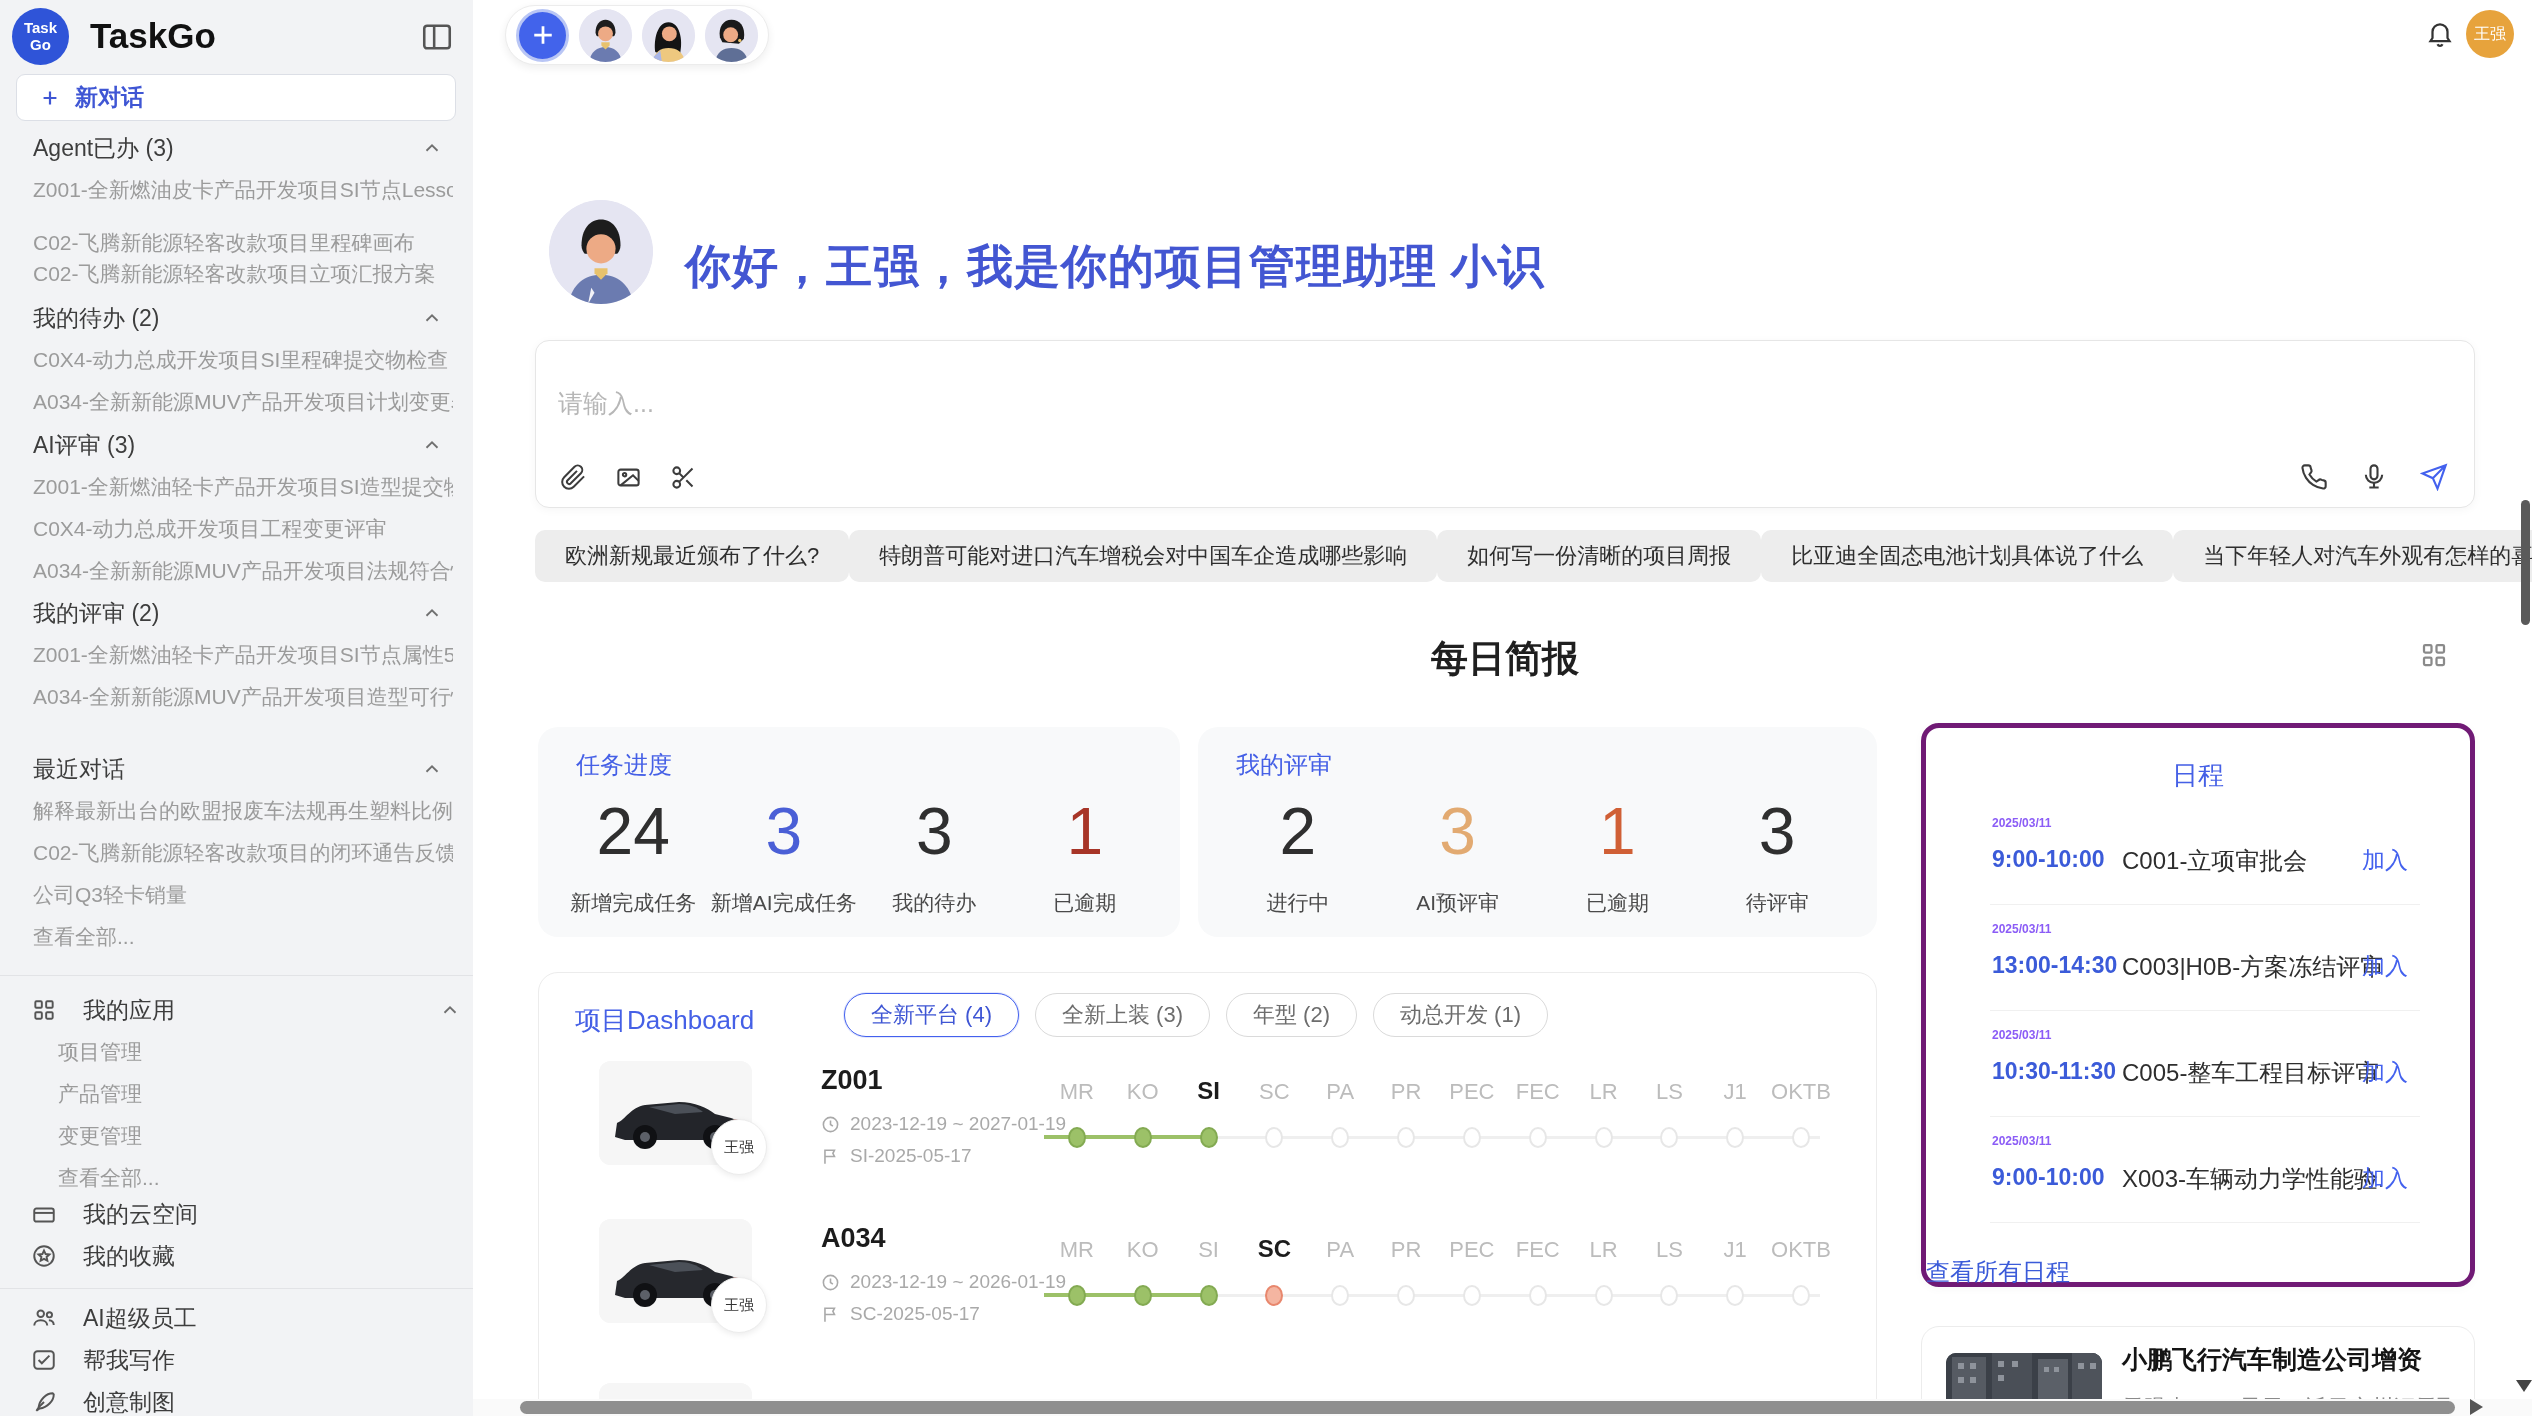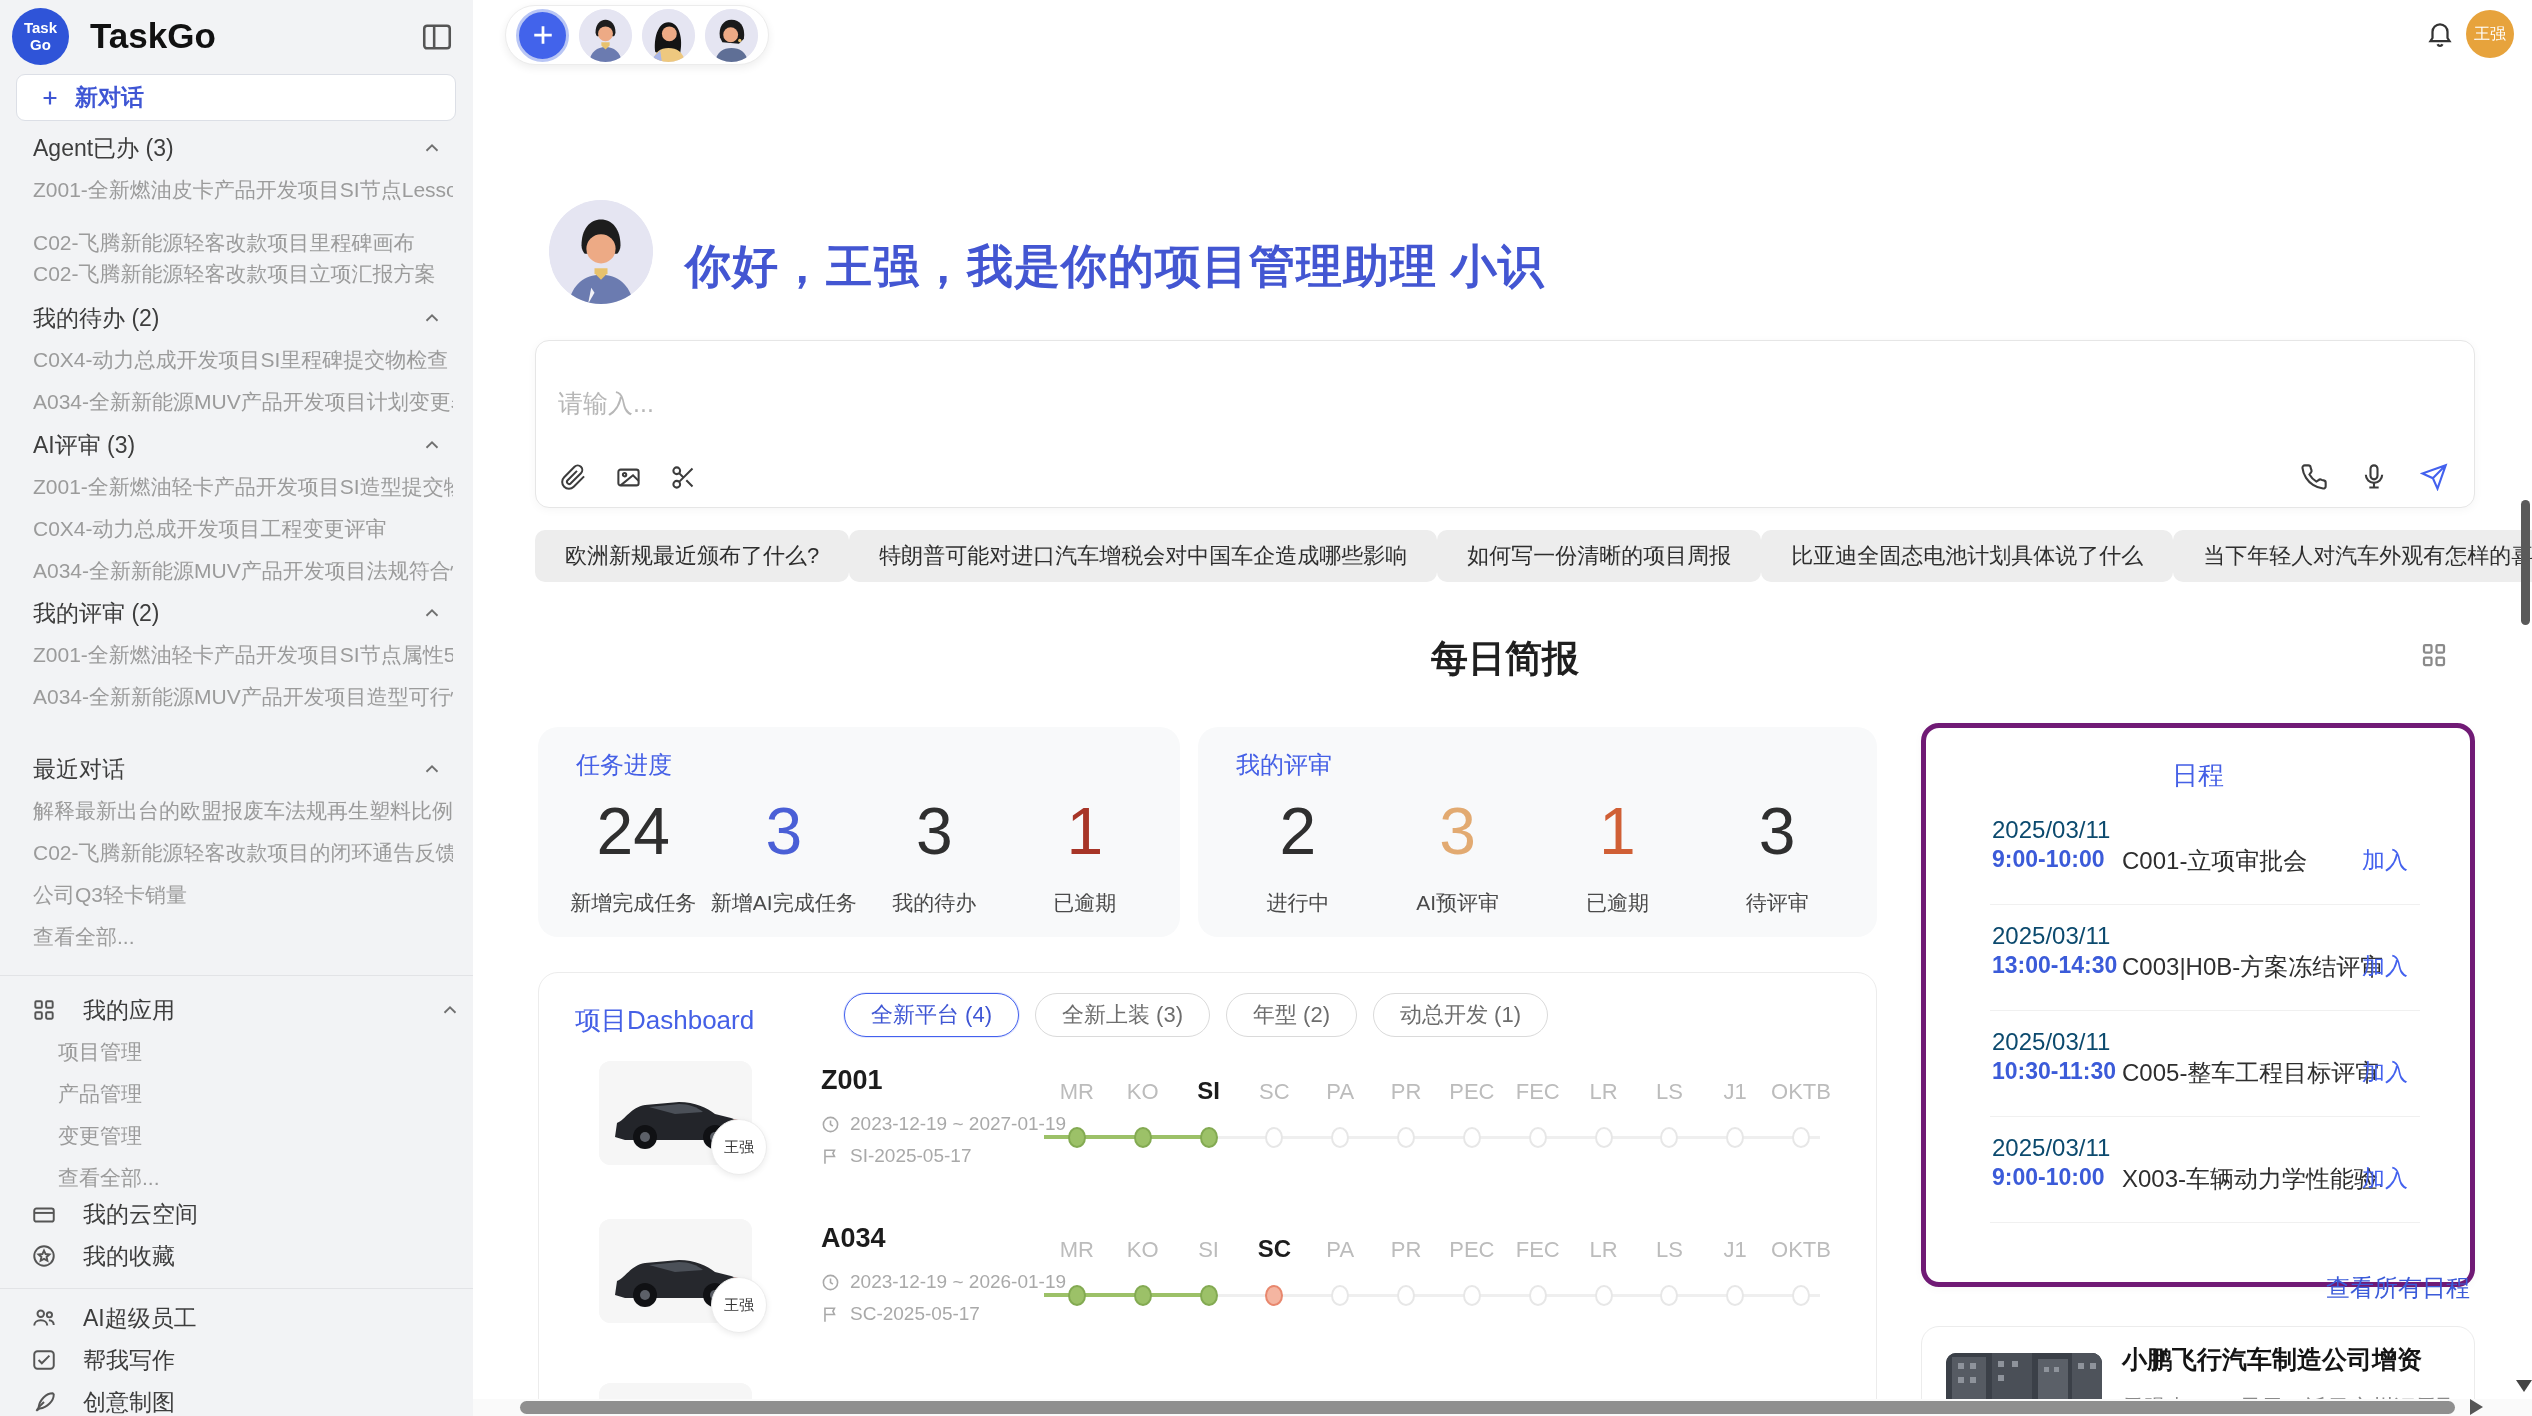--- a/index.html
+++ b/index.html
@@ -113,28 +113,28 @@
   .ms-label { position:absolute; left:0; right:0; top:26px; font-size:22px; color:#bcbcbc; }
   .ms-cell.current .ms-label { color:#1c1c1c; font-weight:bold; font-size:24px; top:24px;}
   .ms-dot { position:absolute; left:50%; top:74px; transform:translateX(-50%); width:18px; height:21px;
             border-radius:50%; background:#fff; border:2px solid #e7e7e7; }
   .ms-cell.done .ms-dot { background:#9cc168; border-color:#83aa52; }
   .ms-cell.alert .ms-dot { background:#f4b5a1; border-color:#e8876d; }
 
   .sched-card { position:absolute; left:1448px; top:723px; width:554px; height:564px; background:#fff;
                 border:5px solid #701a75; border-radius:18px; box-shadow:0 2px 10px rgba(0,0,0,.03);}
   .sched-title { position:absolute; left:0; right:0; top:30px; text-align:center; font-size:26px; color:#4560e6;}
-  .sch-date { position:absolute; left:66px; font-size:24px; color:#0c4a6e; }
+  .sch-date { position:absolute; left:66px; font-size:12px; color:#8b5cf6;font-weight:bold; }
   .sch-time { position:absolute; left:66px; font-size:23px; font-weight:bold; color:#3b5bd9; }
   .sch-name { position:absolute; left:196px; font-size:24px; color:#2e2e2e; width:260px; white-space:nowrap;
               overflow:hidden; }
   .sch-join { position:absolute; right:62px; font-size:23px; color:#4361ee; cursor:pointer;}
   .sch-sep { position:absolute; left:64px; right:50px; height:1px; background:#f0f0f0; }
-  .sched-footer { position:absolute; left:0; right:0; top:528px; text-align:right; font-size:24px;
-                  color:#3b5bd9; cursor:pointer;margin-top:16px;}
+  .sched-footer { position:absolute; left:0; right:0; top:528px; text-align:left; font-size:24px;
+                  color:#3b5bd9; cursor:pointer;}
 
   .news-card { position:absolute; left:1448px; top:1326px; width:554px; height:160px; background:#fff;
                border:1px solid #ececec; border-radius:18px; overflow:hidden;}
   .news-img { position:absolute; left:24px; top:26px; width:156px; height:118px; border-radius:10px;
               overflow:hidden; background:#3a3f46;}
   .news-img svg{width:100%;height:100%;}
   .news-title { position:absolute; left:200px; top:16px; font-size:25px; font-weight:bold; color:#141414;}
   .news-body { position:absolute; left:200px; top:66px; width:330px; font-size:22px; color:#8a8a8a;
                white-space:nowrap; overflow:hidden;}
 

